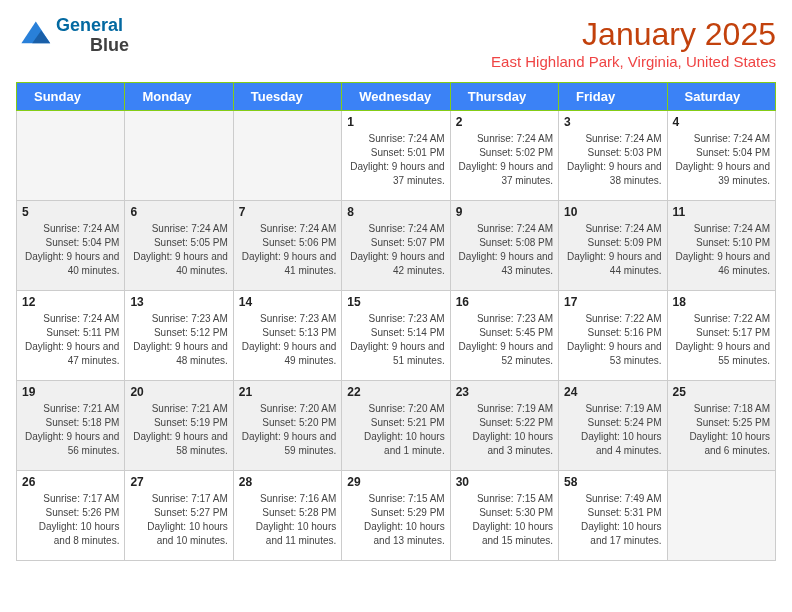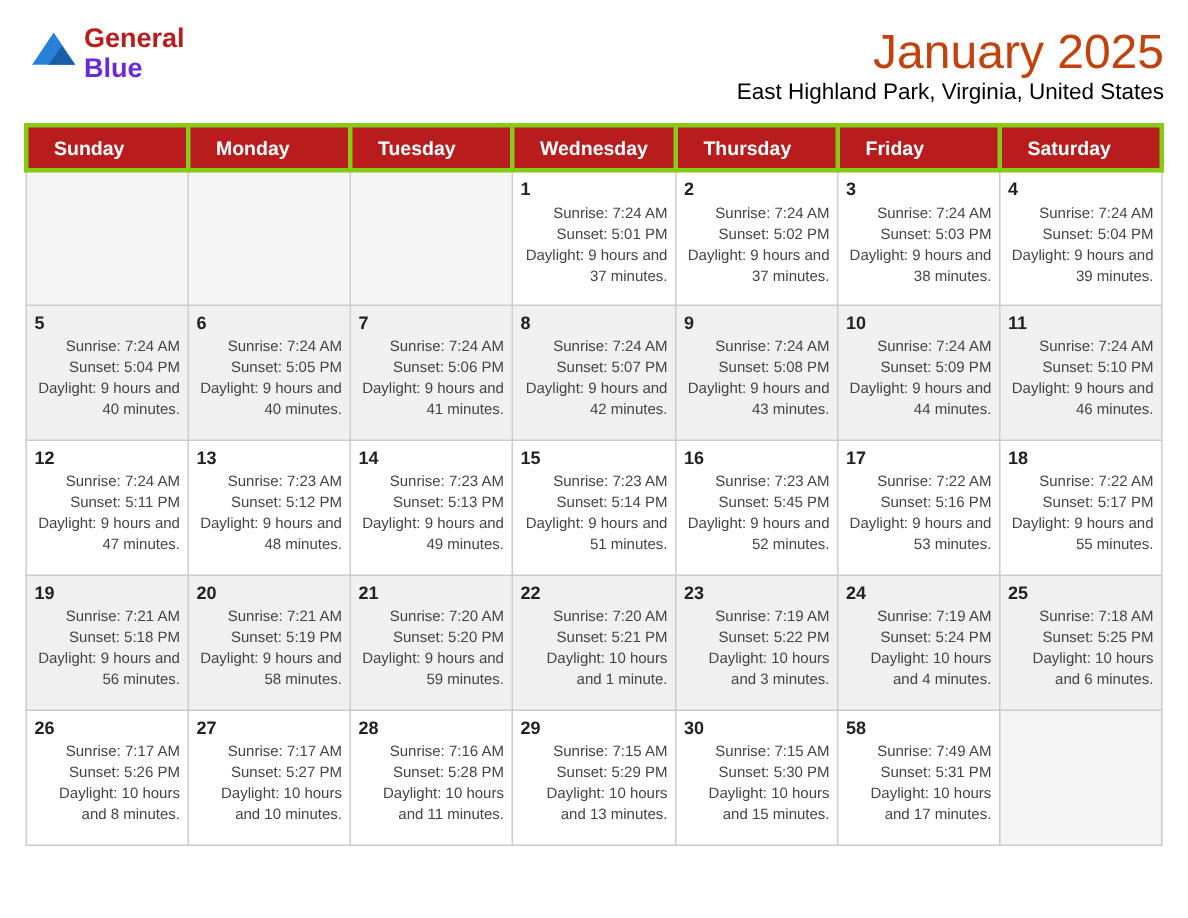--- a/index.html
+++ b/index.html
@@ -17,51 +17,51 @@
       margin-bottom: 12px;
     }
     .logo {
       display: flex;
       align-items: center;
       gap: 4px;
     }
     .logo-text {
       font-size: 18px;
       font-weight: bold;
-      color: #b91c1c;
+      color: #0369a1;
       line-height: 1.1;
     }
-    .logo-blue { color: #6d28d9; }
+    .logo-blue { color: #404040; margin-left: 34px; }
     .logo-icon {
       width: 36px;
       height: 36px;
     }
     .title-area { text-align: right; }
     .month-title {
       font-size: 32px;
       color: #c2410c;
       font-weight: normal;
     }
     .subtitle {
       font-size: 15px;
-      color: #000000;
+      color: #ef4444;
     }
     .calendar {
       width: 100%;
       border-collapse: collapse;
       border: 1px solid #ccc;
     }
     .calendar th {
-      background: #b91c1c;
+      background: #3b82f6;
       color: #fff;
       font-size: 13px;
       font-weight: bold;
       padding: 6px 17px;
       text-align: left;
-      border: 3px solid #84cc16;
+      border: 1px solid #84cc16;
     }
     .calendar td {
       vertical-align: top;
       padding: 4px 5px;
       font-size: 10.5px;
       color: #333;
       border: 1px solid #ccc;
       width: calc(100% / 7);
       height: 90px;
       background: #fff;

